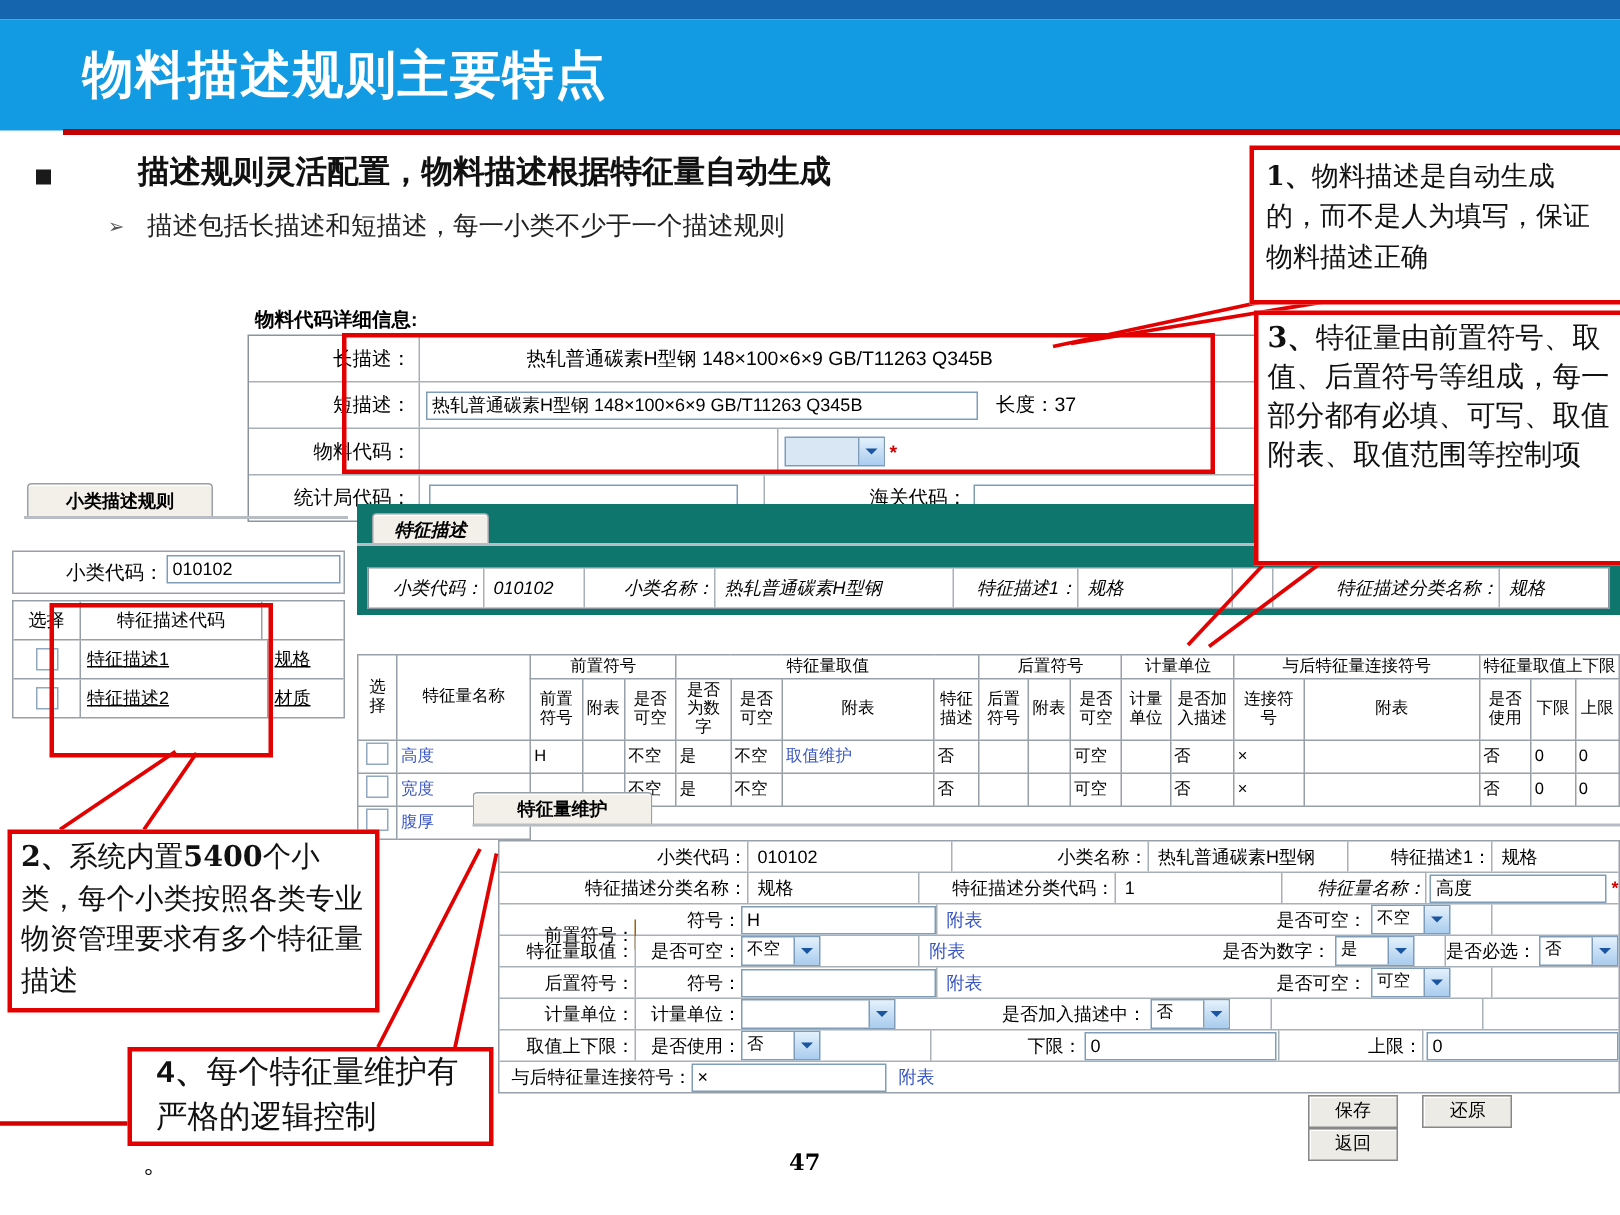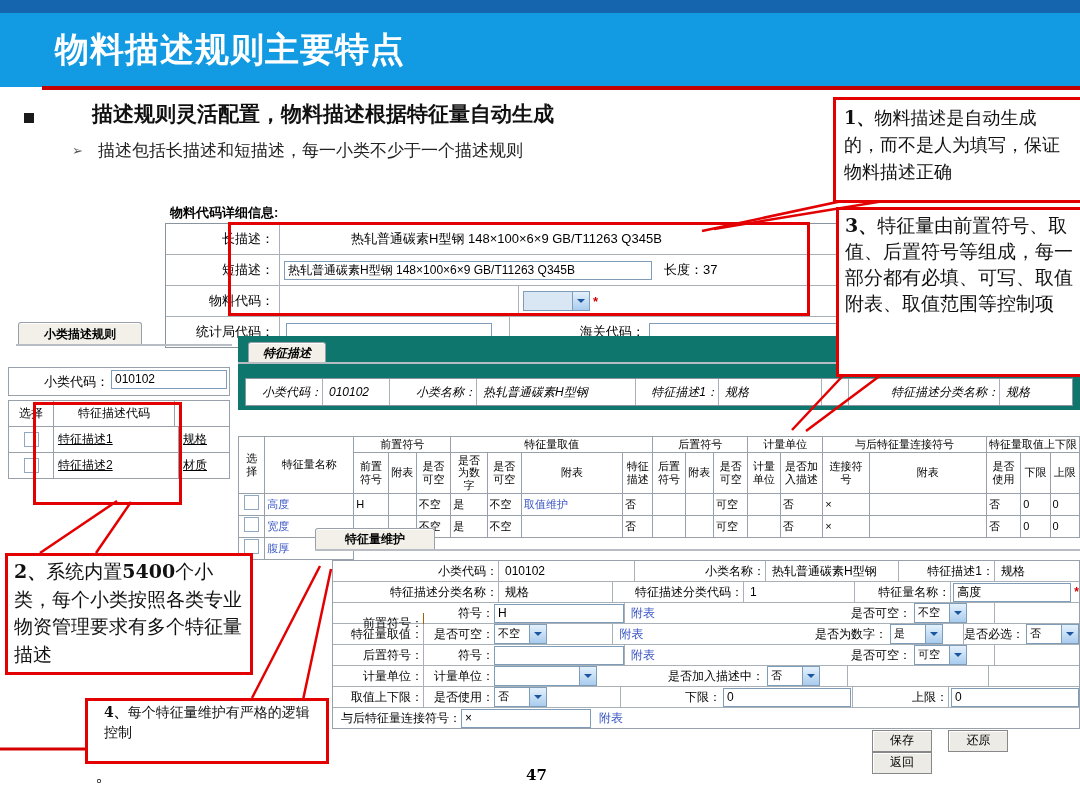--- a/index.html
+++ b/index.html
@@ -272,21 +272,21 @@
       <span class="rt blc" style="width:130px;justify-content:flex-end;">小类名称：</span>
       <span class="blc ml" style="width:126px;">热轧普通碳素H型钢</span>
       <span class="rt blc" style="width:95px;justify-content:flex-end;">特征描述1：</span>
       <span class="blc ml" style="flex:1;">规格</span>
     </div>
     <div class="mr">
       <span class="rt" style="width:165px;">特征描述分类名称：</span>
       <span class="blc ml" style="width:129px;">规格</span>
       <span class="rt blc" style="width:130px;justify-content:flex-end;">特征描述分类代码：</span>
       <span class="blc ml" style="width:126px;">1</span>
-      <span class="rt blc" style="width:95px;justify-content:flex-end;">特征量名称：</span>
+      <span class="rt blc" style="width:95px;justify-content:flex-end;font-style:italic;">特征量名称：</span>
       <span class="blc" style="flex:1;">
           <span class="inp" style="width:110px;margin-left:2px;">高度</span>
           <span class="star">*</span>
         </span>
     </div>
     <div class="mr">
       <span class="rt" style="width:90px;border-right:1px solid #a16207;margin-top:20px;">前置符号：</span>
       <span class="rt" style="width:70px;">符号：</span>
       <span style="width:130px;"><span class="inp" style="width:122px;">H</span></span>
       <span class="blc ml lk" style="width:140px;">附表</span>
@@ -391,20 +391,20 @@
 
   <div class="callout" style="left:833px;top:97px;width:228px;height:92px;padding:4px 8px;font-size:18px;line-height:1.5;">
     <b>1、</b><span>物料描述是自动生成的，而不是人为填写，保证物料描述正确</span>
   </div>
   <div class="callout" style="left:836px;top:207px;width:231px;height:160px;padding:2px 6px;font-size:19px;line-height:1.37;">
     <b>3、</b><span>特征量由前置符号、取值、后置符号等组成，每一部分都有必填、可写、取值附表、取值范围等控制项</span>
   </div>
   <div class="callout" style="left:5px;top:553px;width:230px;height:112px;padding:2px 6px;font-size:19px;line-height:1.45;">
     <b>2、</b><span>系统内置</span><b>5400</b><span>个小类，每个小类按照各类专业物资管理要求有多个特征量描述</span>
   </div>
-  <div class="callout" style="left:85px;top:698px;width:216px;height:58px;padding:1px 6px 1px 16px;font-size:14px;line-height:1.45;">
+  <div class="callout" style="left:85px;top:698px;width:216px;height:58px;padding:1px 6px 1px 16px;font-size:21px;line-height:1.45;font-family:Liberation Mono, monospace;">
     <b>4、</b><span>每个特征量维护有严格的逻辑控制</span>
   </div>
   <div class="abs" style="left:95px;top:762px;font-size:19px;font-family:'DejaVu Serif','Liberation Serif',serif;">。</div>
 
   <div class="abs pageno" style="left:526px;top:766px;">47</div>
 
 </div>
 
 </body></html>

